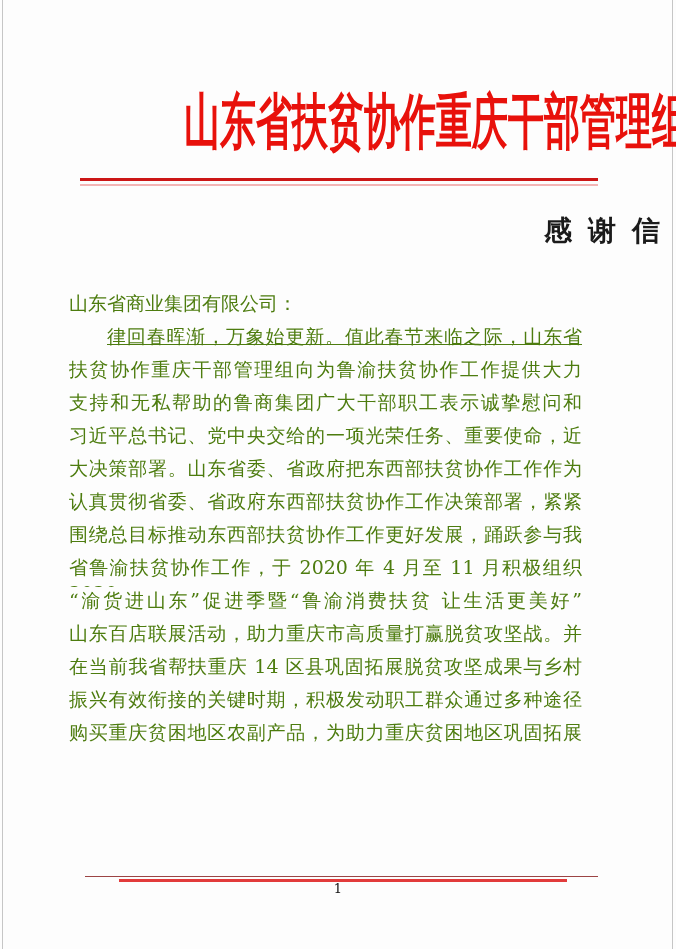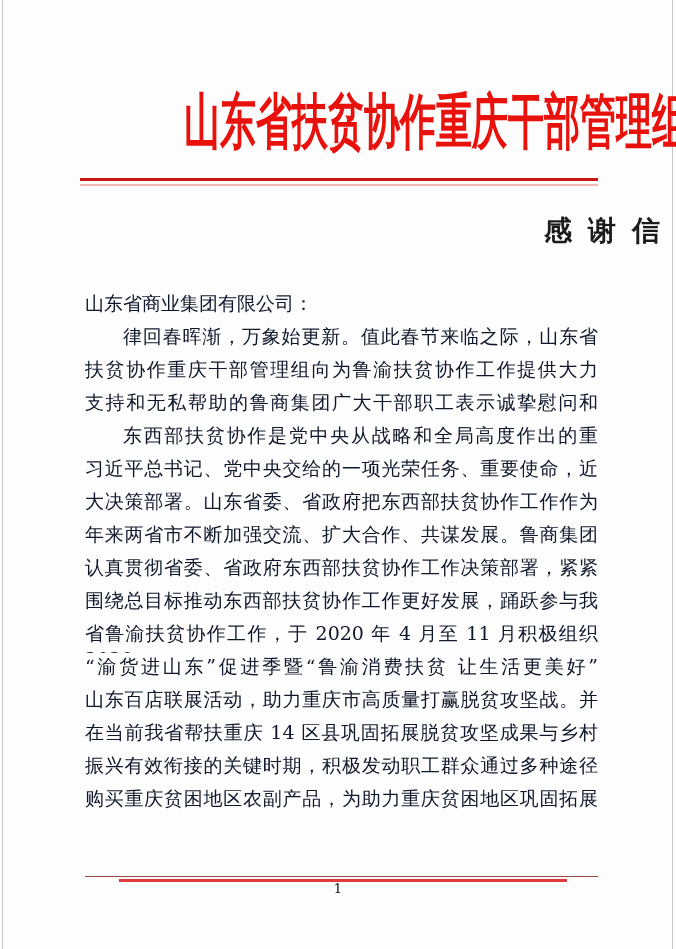--- a/index.html
+++ b/index.html
@@ -44,37 +44,37 @@
     position: absolute; top: 214px; left: 0; width: 676px;
     text-align: right;
     font-size: 28px; line-height: 34px;
     font-weight: 600;
     color: #1b1b1b;
     letter-spacing: 16px;
     text-indent: 16px; 
   }
 
   .letter-body {
-    position: absolute; top: 290px; left: 85px; width: 513px;
-    color: #0f172a;
+    position: absolute; top: 290px; left: 69px; width: 513px;
+    color: #4d7c0f;
   }
   .body-line {
     font-size: 19px;
     height: 33px;
     line-height: 26px;
     white-space: nowrap;
   }
   .body-line.just {
     white-space: normal;
     text-align: justify;
     text-align-last: justify;
     text-justify: inter-character;
     overflow: hidden;
   }
-  .body-line.ind { text-indent: 38px; }
+  .body-line.ind { text-indent: 38px; text-decoration: underline; }
 
   .footer-rule-thin {
     position: absolute; top: 876px; left: 85px; width: 513px; height: 1px;
     background: #9c4444;
   }
   .footer-rule-thick {
     position: absolute; top: 879px; left: 119px; width: 448px; height: 3px;
     background: #e23b3b;
   }
   .page-number {
@@ -97,24 +97,22 @@
 <div class="rule-dark"></div>
 <div class="rule-light"></div>
 
 <div class="letter-title">感谢信</div>
 
 <div class="letter-body">
     <div class="body-line">山东省商业集团有限公司：</div>
     <div class="body-line just ind">律回春晖渐，万象始更新。值此春节来临之际，山东省</div>
     <div class="body-line just">扶贫协作重庆干部管理组向为鲁渝扶贫协作工作提供大力</div>
     <div class="body-line just">支持和无私帮助的鲁商集团广大干部职工表示诚挚慰问和</div>
-    <div class="body-line just ind">东西部扶贫协作是党中央从战略和全局高度作出的重</div>
     <div class="body-line just">习近平总书记、党中央交给的一项光荣任务、重要使命，近</div>
     <div class="body-line just">大决策部署。山东省委、省政府把东西部扶贫协作工作作为</div>
-    <div class="body-line just">年来两省市不断加强交流、扩大合作、共谋发展。鲁商集团</div>
     <div class="body-line just">认真贯彻省委、省政府东西部扶贫协作工作决策部署，紧紧</div>
     <div class="body-line just">围绕总目标推动东西部扶贫协作工作更好发展，踊跃参与我</div>
     <div class="body-line just">省鲁渝扶贫协作工作，于 2020 年 4 月至 11 月积极组织 2020</div>
     <div class="body-line just">“渝货进山东”促进季暨“鲁渝消费扶贫 让生活更美好”</div>
     <div class="body-line just">山东百店联展活动，助力重庆市高质量打赢脱贫攻坚战。并</div>
     <div class="body-line just">在当前我省帮扶重庆 14 区县巩固拓展脱贫攻坚成果与乡村</div>
     <div class="body-line just">振兴有效衔接的关键时期，积极发动职工群众通过多种途径</div>
     <div class="body-line just">购买重庆贫困地区农副产品，为助力重庆贫困地区巩固拓展</div>
   </div>
 

